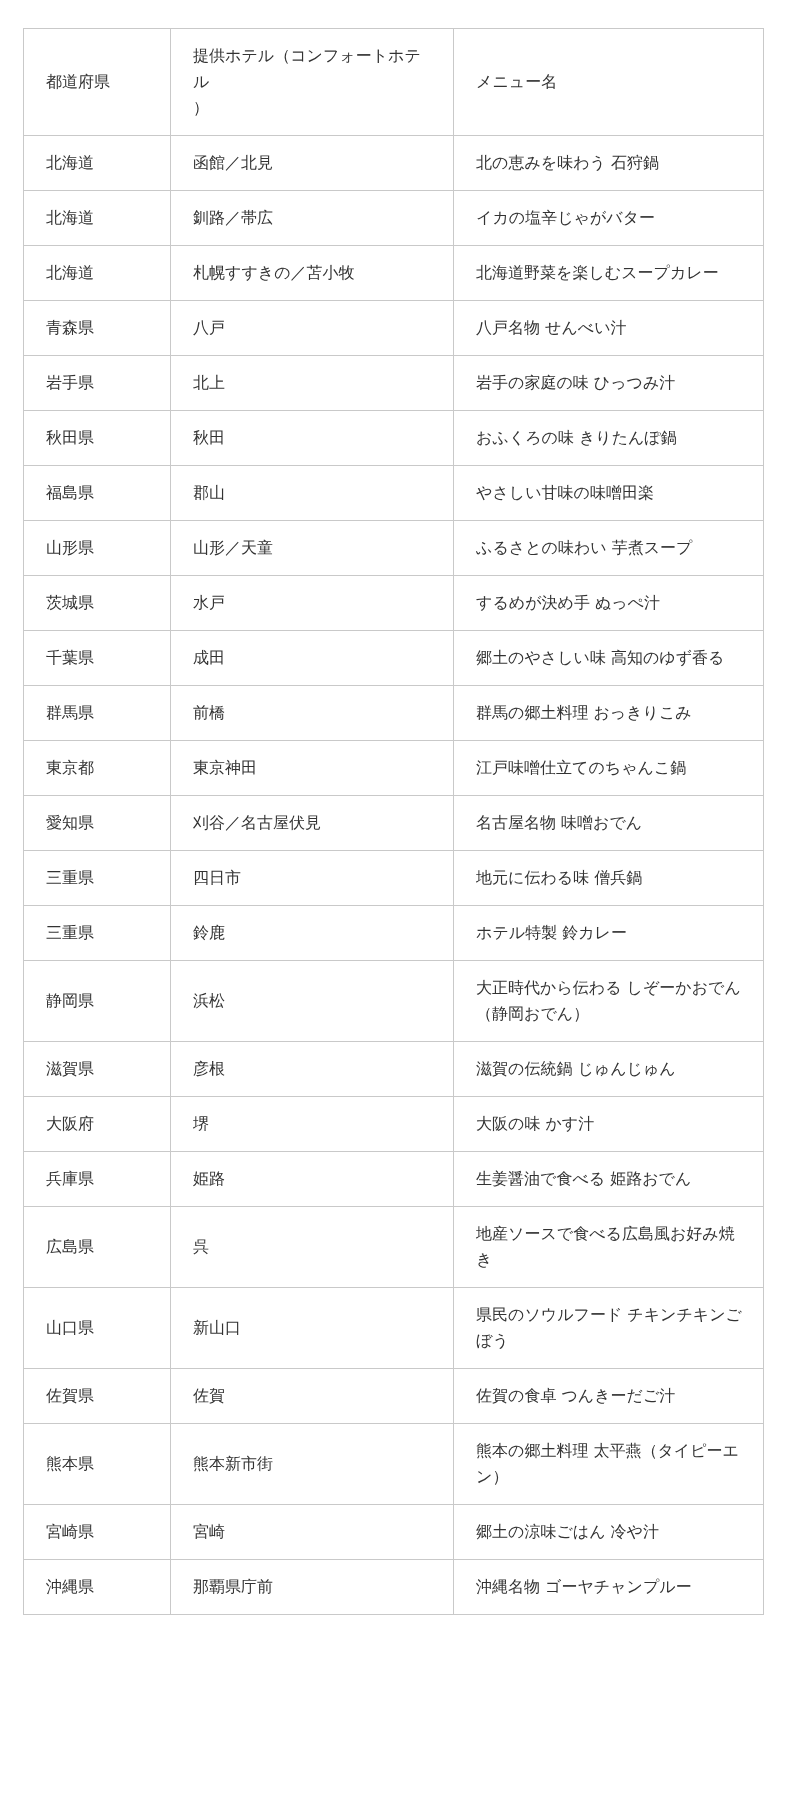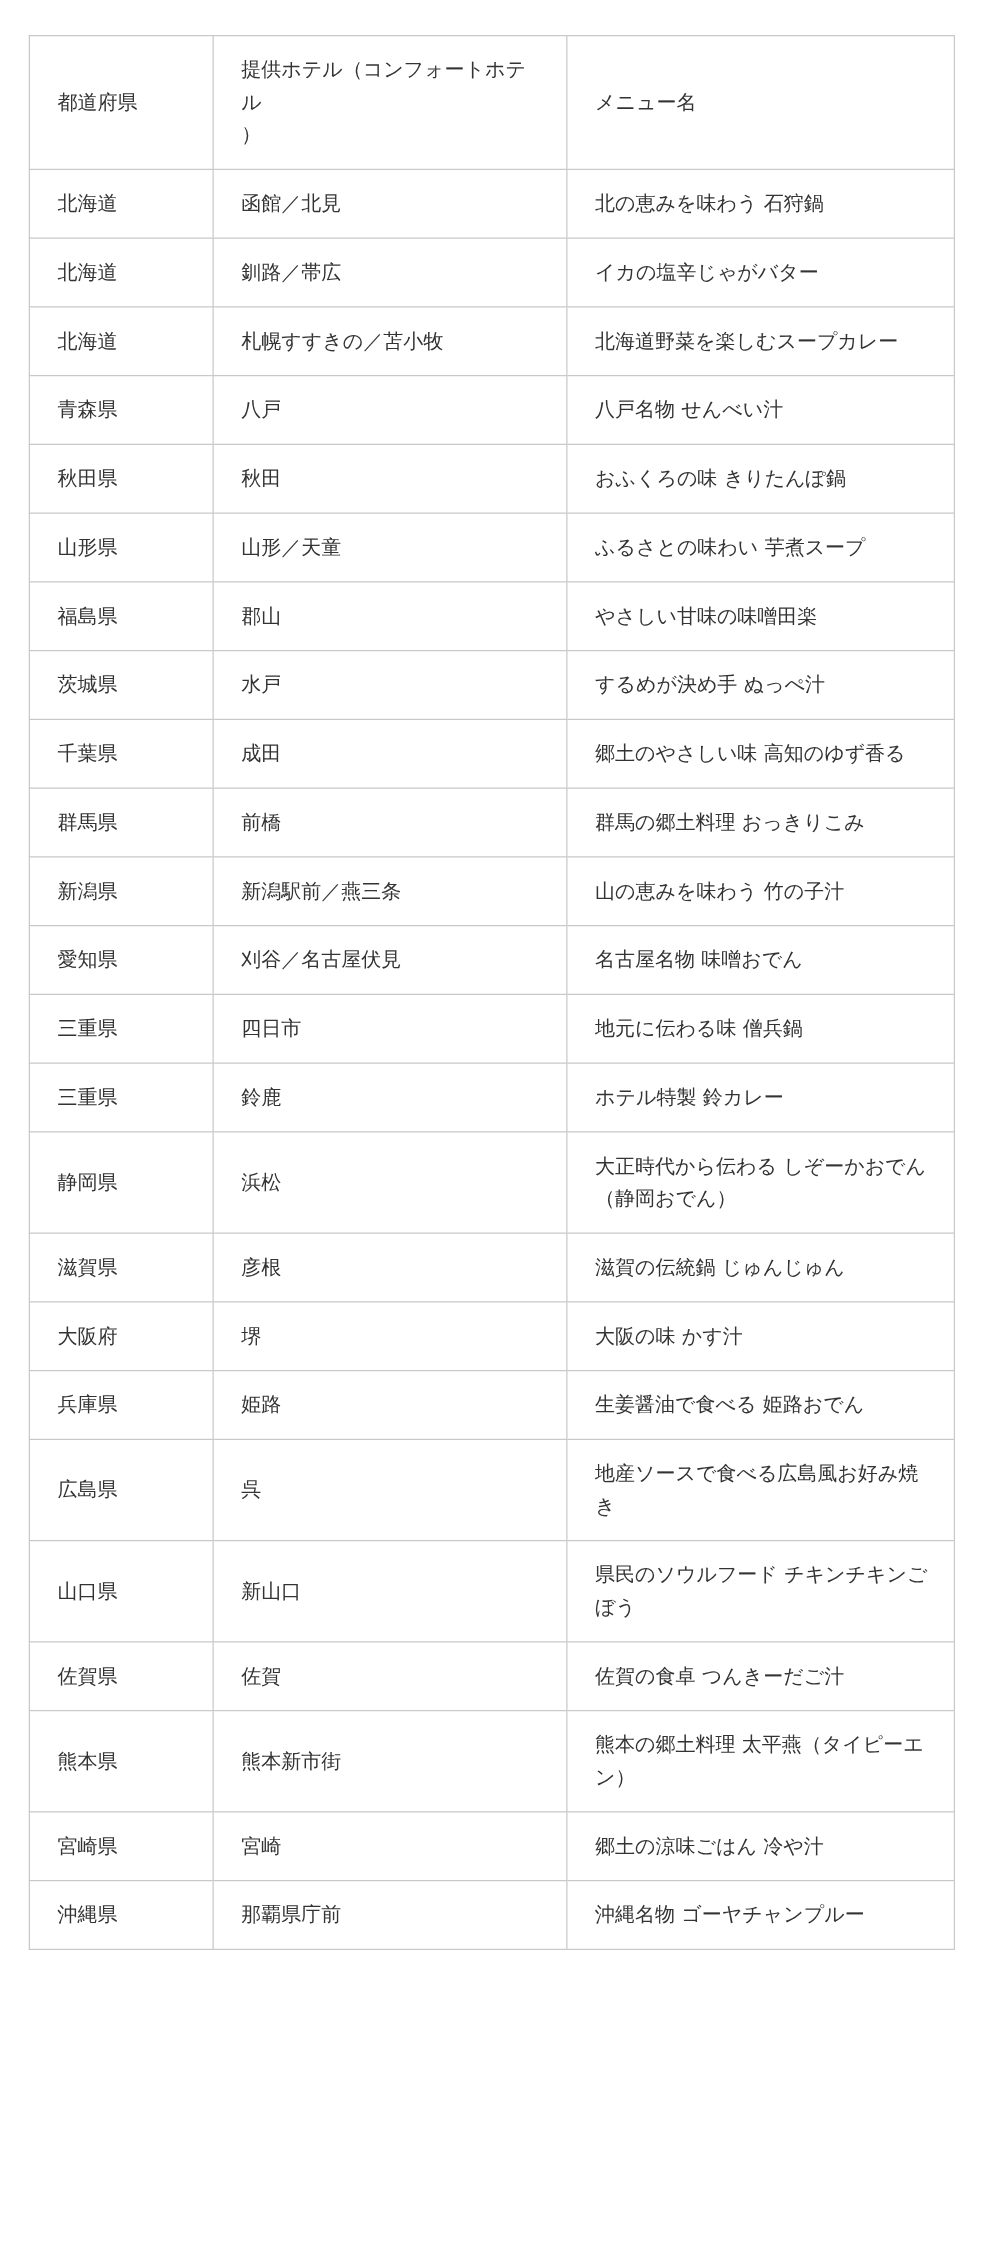--- a/index.html
+++ b/index.html
@@ -76,63 +76,68 @@
     <td>札幌すすきの／苫小牧</td>
     <td>北海道野菜を楽しむスープカレー</td>
   </tr>
 
   <tr>
     <td>青森県</td>
     <td>八戸</td>
     <td>八戸名物 せんべい汁</td>
   </tr>
 
+  <tr>
+    <td>岩手県</td>
+    <td>北上</td>
+    <td>岩手の家庭の味 ひっつみ汁</td>
+  </tr>
 
   <tr>
     <td>秋田県</td>
     <td>秋田</td>
     <td>おふくろの味 きりたんぽ鍋</td>
   </tr>
 
   <tr>
+    <td>福島県</td>
+    <td>郡山</td>
+    <td>やさしい甘味の味噌田楽</td>
+  </tr>
+
+  <tr>
     <td>山形県</td>
     <td>山形／天童</td>
     <td>ふるさとの味わい 芋煮スープ</td>
   </tr>
 
   <tr>
-    <td>福島県</td>
-    <td>郡山</td>
-    <td>やさしい甘味の味噌田楽</td>
-  </tr>
-
-  <tr>
     <td>茨城県</td>
     <td>水戸</td>
     <td>するめが決め手 ぬっぺ汁</td>
   </tr>
 
   <tr>
     <td>千葉県</td>
     <td>成田</td>
     <td>郷土のやさしい味 高知のゆず香る</td>
   </tr>
 
   <tr>
     <td>群馬県</td>
     <td>前橋</td>
     <td>群馬の郷土料理 おっきりこみ</td>
   </tr>
 
-
-  <tr>
-    <td>新潟県</td>
-    <td>新潟駅前／燕三条</td>
-    <td>山の恵みを味わう 竹の子汁</td>
-  </tr>
+  <tr>
+    <td>東京都</td>
+    <td>東京神田</td>
+    <td>江戸味噌仕立てのちゃんこ鍋</td>
+  </tr>
+
 
   <tr>
     <td>愛知県</td>
     <td>刈谷／名古屋伏見</td>
     <td>名古屋名物 味噌おでん</td>
   </tr>
 
   <tr>
     <td>三重県</td>
     <td>四日市</td>

